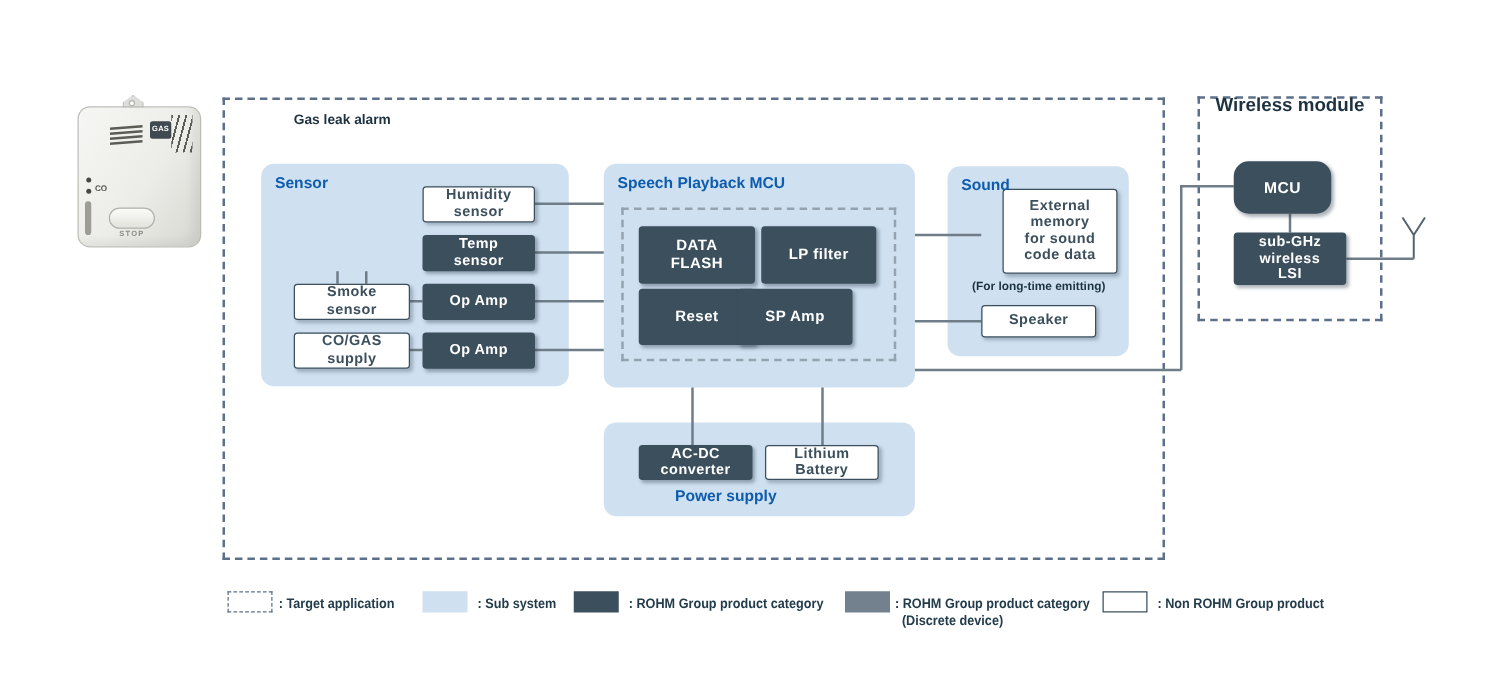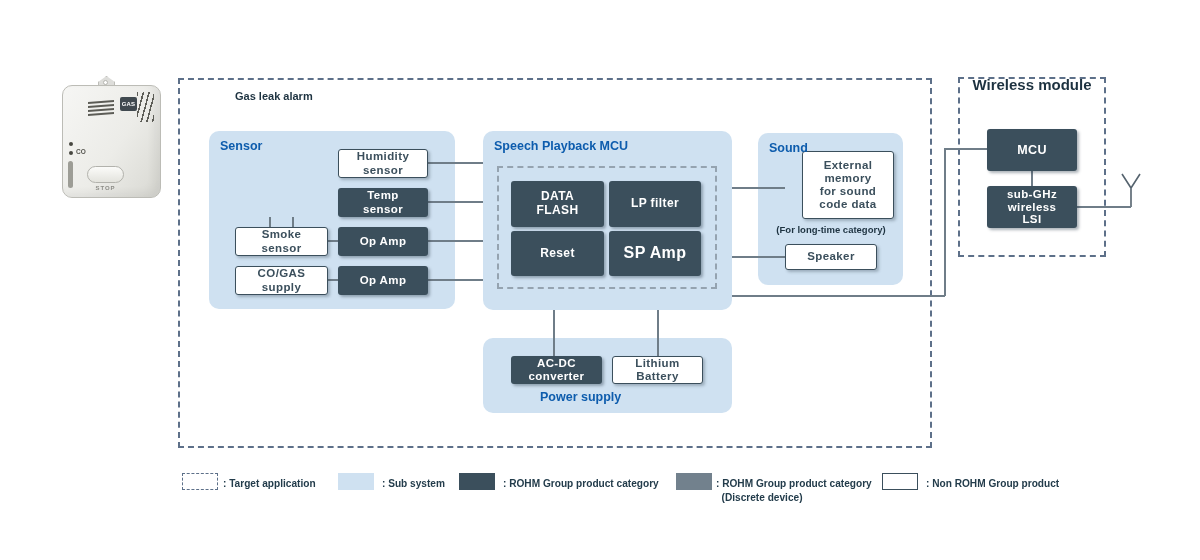--- a/index.html
+++ b/index.html
@@ -89,41 +89,41 @@
 supply</div>
   <div class="box dark" style="left:338px;top:266px;width:90px;height:29px;">Op Amp</div>
 
   <div class="subsys" style="left:483px;top:131px;width:249px;height:179px;"></div>
   <div class="subsys-label" style="left:494px;top:139px;">Speech Playback MCU</div>
   <div class="dashed-box" style="left:497px;top:166px;width:220px;height:123px;border-color:#95a3b0;z-index:2;"></div>
   <div class="box dark" style="left:511px;top:181px;width:93px;height:46px;font-size:12px;">DATA
 FLASH</div>
   <div class="box dark" style="left:609px;top:181px;width:92px;height:46px;font-size:12px;">LP filter</div>
   <div class="box dark" style="left:511px;top:231px;width:93px;height:45px;font-size:12px;">Reset</div>
-  <div class="box dark" style="left:609px;top:231px;width:92px;height:45px;font-size:16px;">SP Amp</div>
+  <div class="box dark" style="left:590px;top:231px;width:92px;height:45px;font-size:12px;">SP Amp</div>
 
   <div class="subsys" style="left:758px;top:133px;width:145px;height:152px;"></div>
   <div class="subsys-label" style="left:769px;top:141px;">Sound</div>
   <div class="box light" style="left:785px;top:151px;width:92px;height:68px;margin-left:17px;">External
 memory
 for sound
 code data</div>
-  <div class="note" style="left:756px;top:224px;width:150px;">(For long-time category)</div>
+  <div class="note" style="left:756px;top:224px;width:150px;">(For long-time emitting)</div>
   <div class="box light" style="left:785px;top:244px;width:92px;height:26px;">Speaker</div>
 
   <div class="subsys" style="left:483px;top:338px;width:249px;height:75px;"></div>
   <div class="subsys-label" style="left:494px;top:390px;padding-left:46px;">Power supply</div>
   <div class="box dark" style="left:511px;top:356px;width:91px;height:28px;">AC-DC
 converter</div>
   <div class="box light" style="left:612px;top:356px;width:91px;height:28px;">Lithium
 Battery</div>
 
   <div class="dashed-box" style="left:958px;top:77px;width:148px;height:180px;"></div>
   <div class="diagram-title" style="left:958px;top:76px;width:148px;text-align:center;font-size:15px;">Wireless module</div>
-  <div class="box dark" style="left:987px;top:129px;width:90px;height:42px;font-size:12.5px;">MCU</div>
+  <div class="box dark" style="left:987px;top:129px;width:78px;height:42px;font-size:12.5px;border-radius:12px;">MCU</div>
   <div class="box dark" style="left:987px;top:186px;width:90px;height:42px;font-size:11.5px;line-height:1.12;">sub-GHz
 wireless
 LSI</div>
   <svg style="position:absolute;left:1119px;top:173px;z-index:2;" width="24" height="36" viewBox="0 0 24 36">
     <path d="M12 34 V15 M12 15 L3 1 M12 15 L21 1" stroke="#55636e" stroke-width="1.6" fill="none"></path>
   </svg>
 
   <div class="hline" style="left:428px;top:162px;width:55px;"></div>
   <div class="hline" style="left:428px;top:201px;width:55px;"></div>
   <div class="hline" style="left:428px;top:240px;width:55px;"></div>

